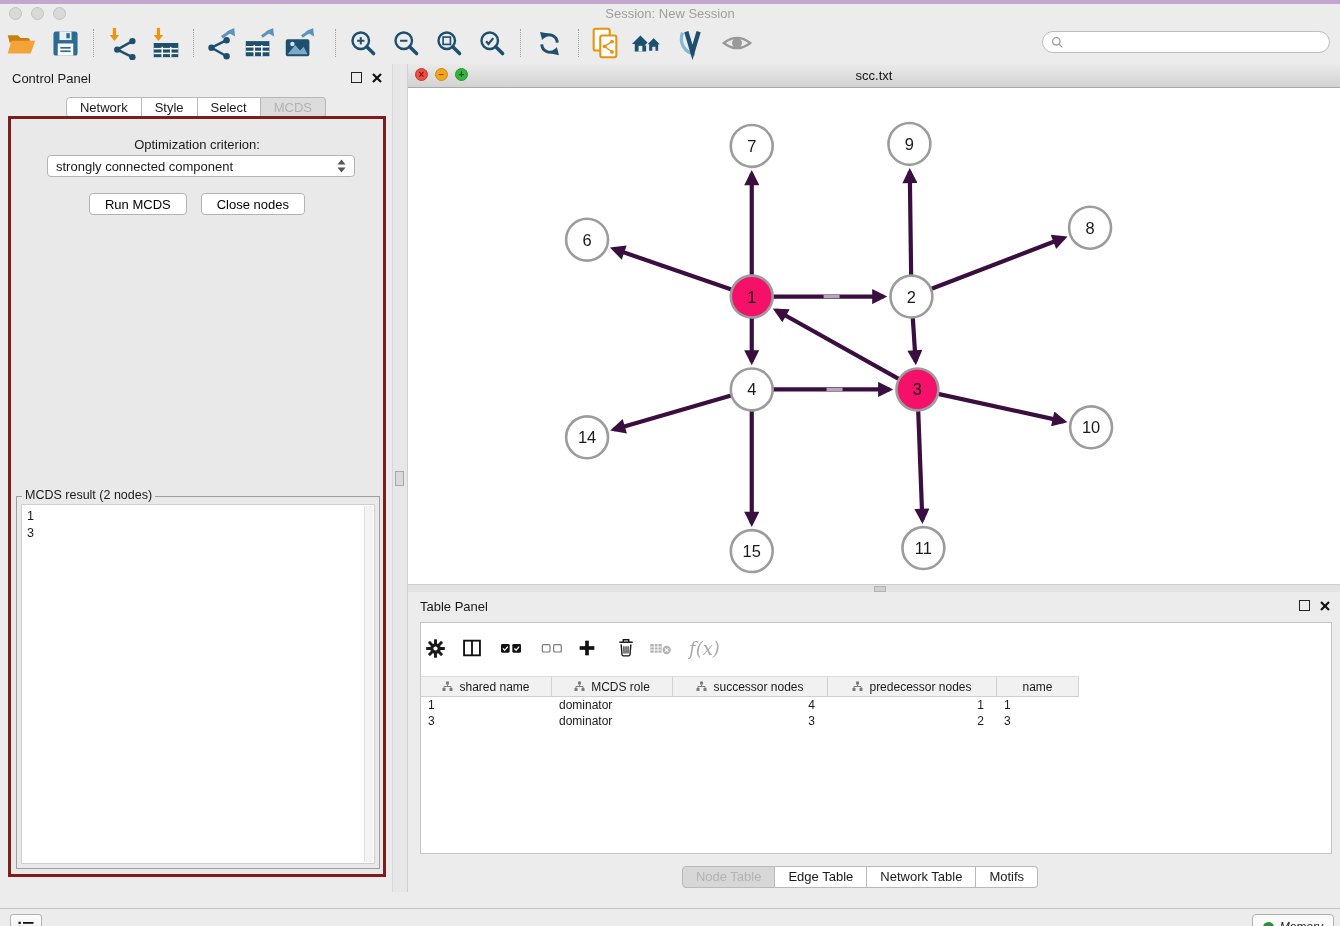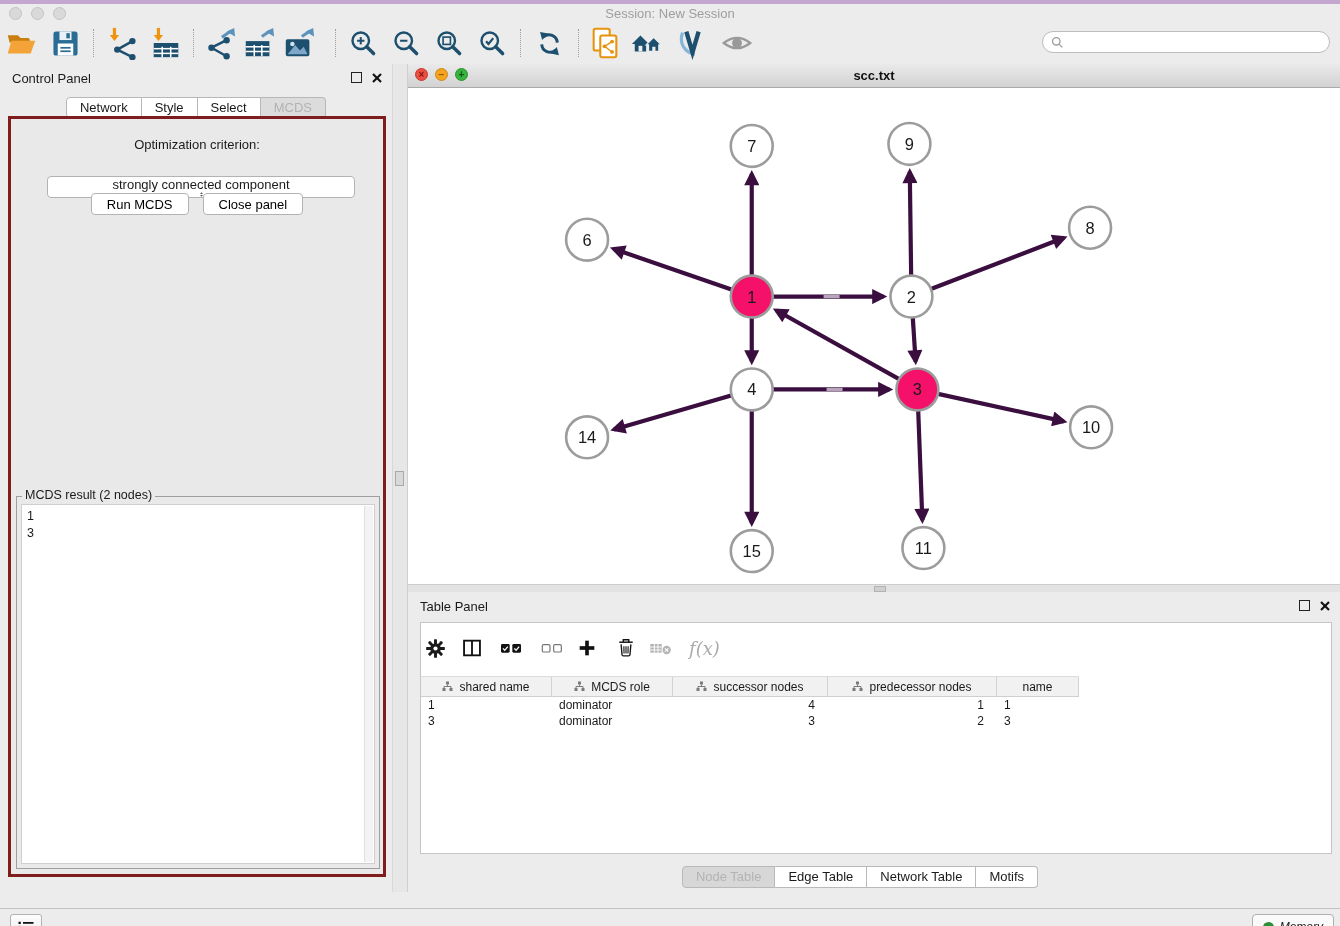--- a/index.html
+++ b/index.html
@@ -26,41 +26,41 @@
   .ph-icons{position:absolute;right:10px;top:8px;display:flex;gap:10px;align-items:center;}
   .float-box{width:9px;height:9px;border:1.6px solid #222;background:transparent;}
   .cp-tabs{position:absolute;top:33px;left:0;right:0;display:flex;justify-content:center;}
   .cp-tab{height:19px;line-height:19px;padding:0 13px;background:#fff;border:1px solid #b7b7b7;font-size:13px;cursor:default;}
   .cp-tab:first-child{border-radius:4px 0 0 4px;text-align:right;}
   .cp-tab:last-child{border-radius:0 4px 4px 0;}
   .cp-tab + .cp-tab{border-left:none;}
   .cp-tab.active{background:#dcdcdc;color:#b2b2b2;}
   .cp-content{position:absolute;left:8px;right:6px;top:52px;bottom:15px;background:#e9e9e9;border:3px solid #7f1d1d;}
   .opt-label{margin-top:18px;text-align:center;font-size:13px;}
-  .cp-select{position:absolute;left:36px;width:308px;top:57px;height:22px;background:#fff;border:1px solid #b3b3b3;border-radius:4px;display:flex;align-items:center;padding:0 8px;box-sizing:border-box;font-size:13px;flex-direction:column;}
+  .cp-select{position:absolute;left:36px;width:308px;top:36px;height:22px;background:#fff;border:1px solid #b3b3b3;border-radius:4px;display:flex;align-items:center;padding:0 8px;box-sizing:border-box;font-size:13px;}
   .cp-select .sel-text{flex:1;}
   .cp-buttons{position:absolute;top:74px;left:0;right:0;display:flex;justify-content:center;gap:14px;}
   .cp-btn{height:22px;padding:0 15px;background:#fff;border:1px solid #b3b3b3;border-radius:4px;font-size:13px;font-family:"Liberation Sans",sans-serif;}
   .result-fieldset{position:absolute;left:5px;right:3px;top:377px;bottom:5px;border:1px solid #9f9f9f;background:#e9e9e9;}
   .result-legend{position:absolute;top:-9px;left:5px;background:#e9e9e9;padding:0 3px;font-size:12.5px;}
   .result-inner{position:absolute;left:4px;right:4px;top:7px;bottom:4px;background:#fff;border:1px solid #cfcfcf;padding:3px 5px;font-size:12.5px;line-height:17px;}
   .vtrack{position:absolute;top:1px;bottom:1px;right:1px;width:8px;background:#f3f3f3;border-left:1px solid #e0e0e0;}
   
   .v-divider{width:14px;background:#e7e7e7;border-left:1px solid #d8d8d8;border-right:1px solid #cfcfcf;position:relative;flex:none;}
   .v-grip{position:absolute;top:407px;left:2px;width:7px;height:13px;background:#d9d9d9;border:1px solid #a9a9a9;}
   
   .right-col{flex:1;display:flex;flex-direction:column;min-width:0;}
   .net-window{height:528px;display:flex;flex-direction:column;background:#fff;flex:none;}
   .net-titlebar{height:23px;background:linear-gradient(#eaeaea,#d2d2d2);border-bottom:1px solid #aaa;position:relative;flex:none;}
   .lights{position:absolute;left:7px;top:4px;display:flex;gap:7px;}
   .light{width:13px;height:13px;border-radius:50%;font-size:10px;line-height:12px;text-align:center;font-weight:bold;box-sizing:border-box;}
   .light.red{background:#ee4d41;border:1px solid #c23a30;color:#7c1911;}
   .light.yellow{background:#f6a41f;border:1px solid #cd8917;color:#8a5a08;}
   .light.green{background:#37b23e;border:1px solid #2a9430;color:#0e5a15;}
-  .net-title{position:absolute;left:0;right:0;top:4px;text-align:center;font-size:13px;color:#111;font-weight:bold;}
+  .net-title{position:absolute;left:0;right:0;top:4px;text-align:center;font-size:13px;color:#111;}
   .net-canvas{flex:1;position:relative;background:#fff;}
   #graph-svg{position:absolute;left:0;top:0;width:100%;height:100%;}
   .net-bottom{height:7px;background:#e3e3e3;border-top:1px solid #cdcdcd;position:relative;flex:none;}
   .h-grip{position:absolute;left:50%;top:1px;width:10px;height:4px;background:#cfcfcf;border:1px solid #b2b2b2;}
   
   .table-panel{flex:1;position:relative;background:#ececec;}
   .table-container{position:absolute;left:12px;right:8px;top:30px;height:230px;background:#fff;border:1px solid #c6c6c6;}
   .t-toolbar{position:relative;height:52px;}
   .t-btn{position:absolute;top:10px;width:30px;height:30px;display:flex;align-items:center;}
   .fx{font-family:"DejaVu Serif",serif;font-style:italic;font-size:18px;color:#aaa;}
@@ -275,21 +275,21 @@
         <div class="opt-label">Optimization criterion:</div>
         <div class="cp-select">
           <span class="sel-text">strongly connected component</span>
           <svg width="9" height="14" viewBox="0 0 9 14">
             <polygon points="4.5,0.5 8.5,5.5 0.5,5.5" fill="#555"></polygon>
             <polygon points="4.5,13.5 8.5,8.5 0.5,8.5" fill="#555"></polygon>
           </svg>
         </div>
         <div class="cp-buttons">
           <button class="cp-btn">Run MCDS</button>
-          <button class="cp-btn">Close panel</button>
+          <button class="cp-btn">Close nodes</button>
         </div>
         <div class="result-fieldset">
           <span class="result-legend">MCDS result (2 nodes)</span>
           <div class="result-inner">
             <div>1</div>
             <div>3</div>
             <span class="vtrack"></span>
           </div>
         </div>
       </div>

